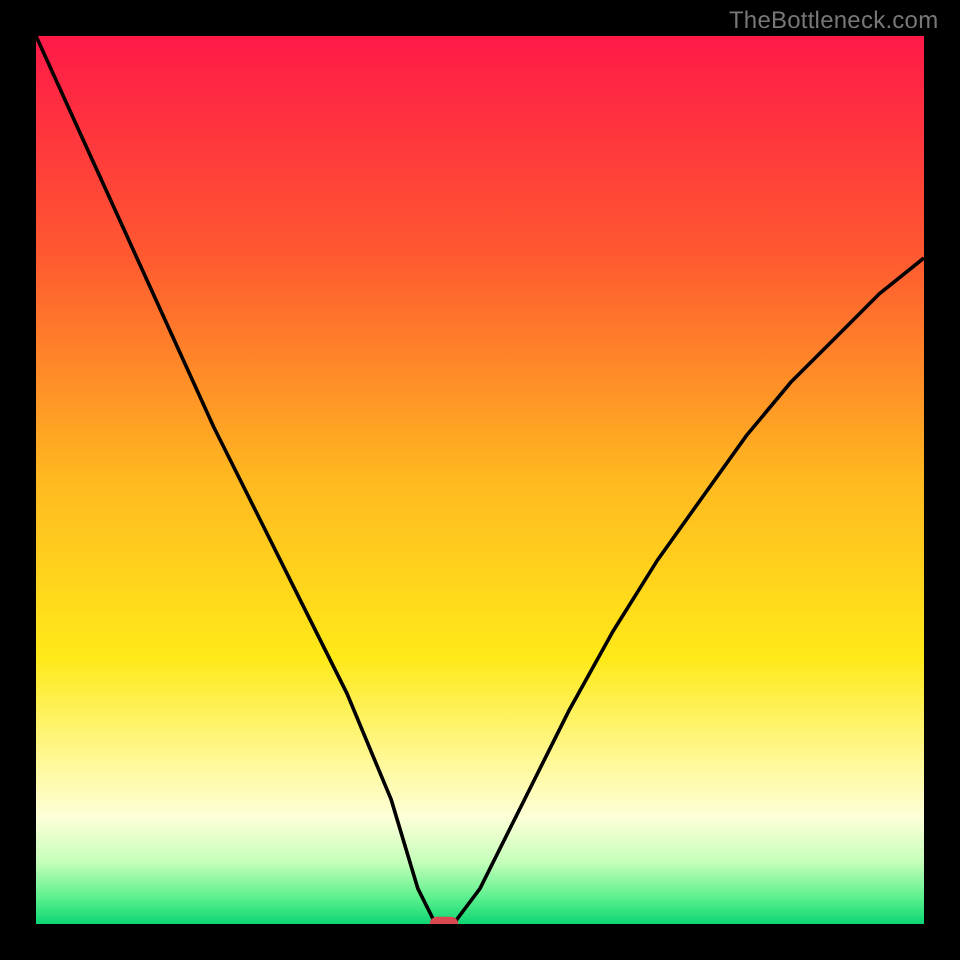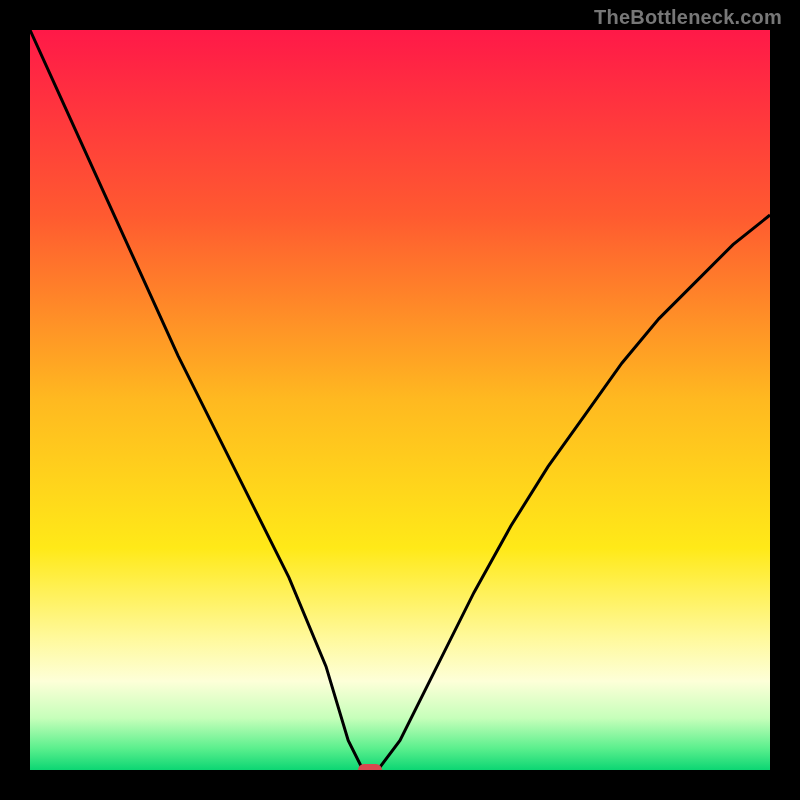--- a/index.html
+++ b/index.html
@@ -40,21 +40,21 @@
     left: 0;
     width: 100%;
     height: 100%;
   }
   .watermark {
     position: absolute;
     top: 6px;
     right: 18px;
     color: #777;
     font-size: 20px;
-    font-weight: 700;
+    font-weight: 400;
     letter-spacing: 0.2px;
   }
   .marker {
     position: absolute;
     background: #d9484f;
     border-radius: 8px;
   }
 </style>
 </head>
 <body>

